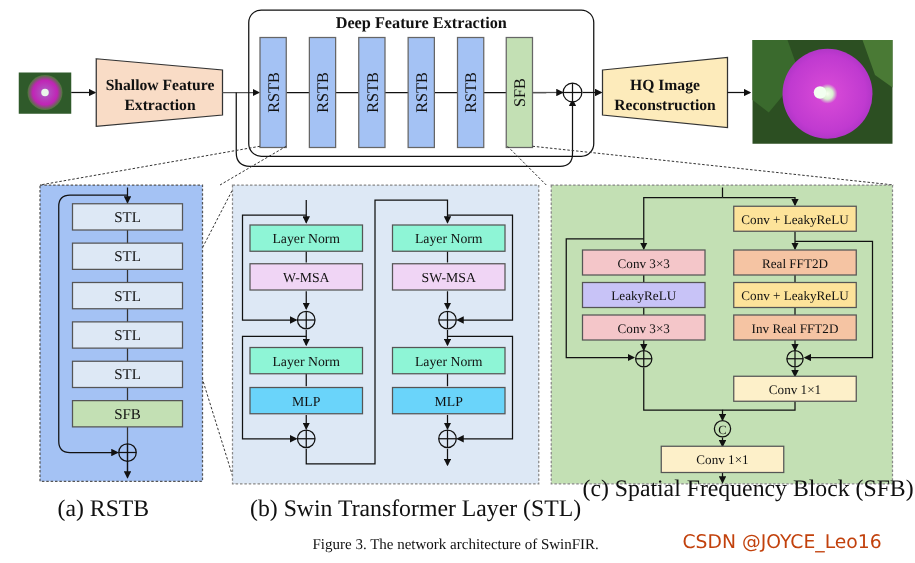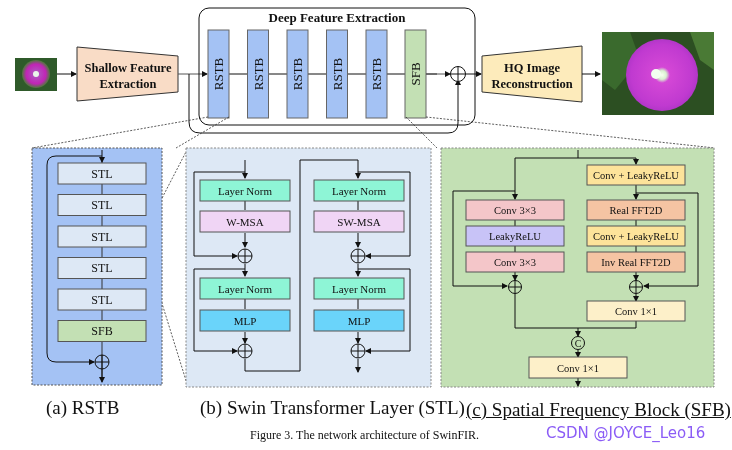--- a/index.html
+++ b/index.html
@@ -1,21 +1,21 @@
 <!DOCTYPE html>
 <html><head>
 <meta charset="utf-8">
 <style>
   html, body { margin:0; padding:0; background:#ffffff; }
   body { width:732px; height:450px; position:relative; overflow:hidden; font-family:"Liberation Serif", serif; color:#111; }
   svg { position:absolute; left:0; top:0; }
   .lbl { font-family:"Liberation Serif", serif; fill:#111; }
   .bold { font-weight:bold; }
   .caption { position:absolute; font-family:"Liberation Serif", serif; font-size:19px; color:#111; }
-  .watermark { position:absolute; font-family:"DejaVu Sans", sans-serif; font-size:15px; color:#8b5cf6; }
+  .watermark { position:absolute; font-family:"DejaVu Sans", sans-serif; font-size:15px; color:#c2410c; }
 </style>
 </head>
 <body>
 
 <svg width="732" height="450" viewBox="0 0 732 450">
   <defs>
     <marker id="arr" markerWidth="6" markerHeight="6" refX="5" refY="3" orient="auto">
       <path d="M0,0 L6,3 L0,6 z" fill="#111"></path>
     </marker>
     <radialGradient id="flowerSmall" cx="50%" cy="50%" r="50%">
@@ -298,15 +298,15 @@
     <line x1="636" y1="280.5" x2="636" y2="293.5" stroke="#111"></line>
   </g>
   <g>
     <circle cx="578" cy="343" r="6.5" fill="none" stroke="#111"></circle>
     <text class="lbl" x="578" y="347" font-size="10" text-anchor="middle">C</text>
   </g>
 </svg>
 
 <div class="caption" style="left:46px; top:397px;">(a)  RSTB</div>
 <div class="caption" style="left:200px; top:397px;">(b) Swin Transformer Layer (STL)</div>
-<div class="caption" style="left:466px; top:399px;text-decoration:underline;">(c) Spatial Frequency Block (SFB)</div>
+<div class="caption" style="left:466px; top:381px;">(c) Spatial Frequency Block (SFB)</div>
 <div class="caption" style="left:250px; top:428px; font-size:12px;">Figure 3. The network architecture of SwinFIR.</div>
 <div class="watermark" style="left:546px; top:424px;">CSDN @JOYCE_Leo16</div>
 
 </body></html>

